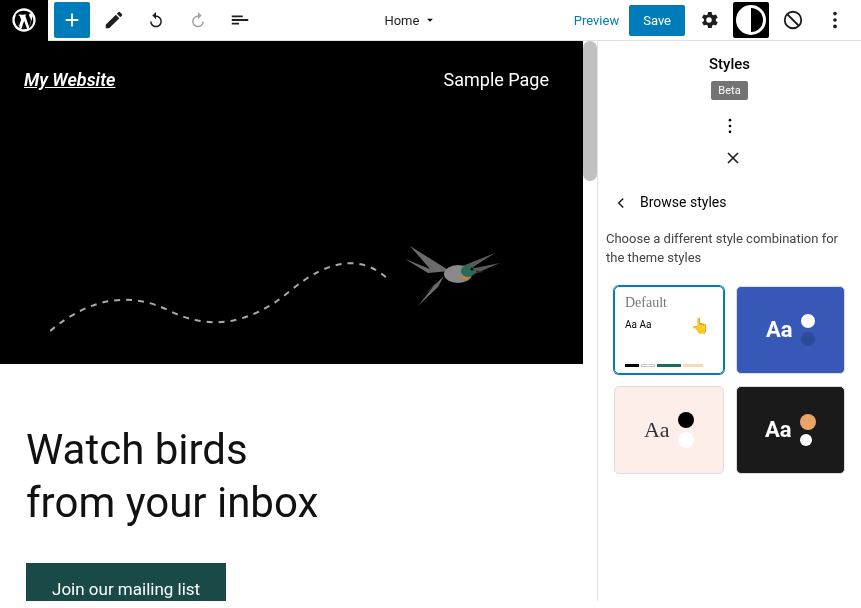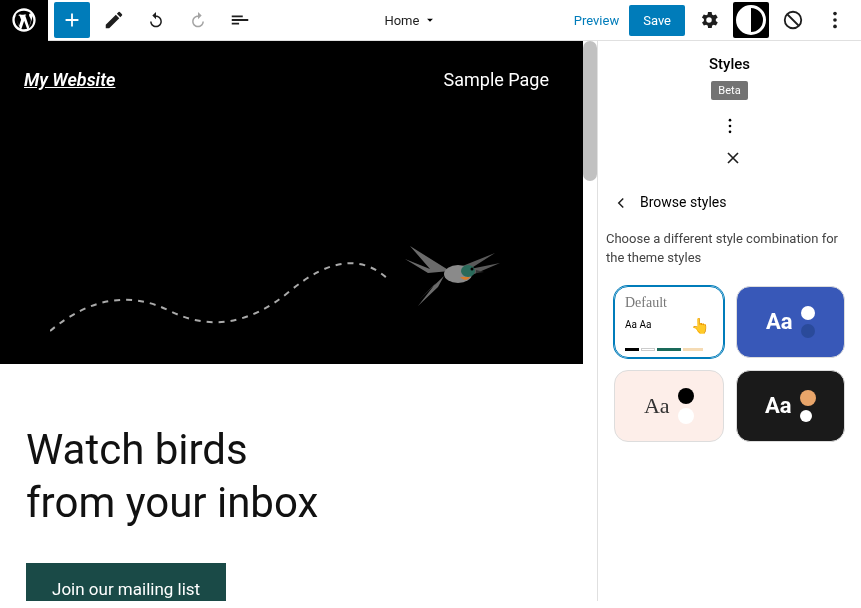--- a/index.html
+++ b/index.html
@@ -38,21 +38,21 @@
   .beta { background: #737373; color: #fff; font-size: 11px; padding: 3px 7px; border-radius: 2px; }
   .panel-head .spacer { flex: 1; }
   .panel-head svg { width: 20px; height: 20px; }
   
   .browse-row { display: flex; gap: 10px; padding: 8px 14px 14px; font-size: 14px; }
   .browse-row svg { width: 18px; height: 18px; }
   
   .panel-desc { font-size: 13px; color: #444; padding: 4px 8px 18px; line-height: 1.45; }
   
   .swatches { display: grid; grid-template-columns: 1fr 1fr; gap: 12px; padding: 0 16px; }
-  .swatch { height: 72px; border: 1px solid #ddd; border-radius: 14px; position: relative; overflow: hidden; }
+  .swatch { height: 88px; border: 1px solid #ddd; border-radius: 5px; position: relative; overflow: hidden; }
   .swatch.selected { border: 1px solid #007cba; box-shadow: 0 0 0 1px #007cba; }
   .sw-label { position: absolute; top: 8px; left: 10px; font-size: 14px; color: #777; font-family: Georgia, serif; }
   .sw-aa { position: absolute; top: 32px; left: 10px; font-size: 10px; }
   .sw-colors { position: absolute; bottom: 6px; left: 10px; display: flex; gap: 2px; }
   .sw-colors span { width: 14px; height: 3px; display: block; }
   .cursor-hand { position: absolute; right: 12px; top: 30px; font-size: 15px; }
   
   .swatch-blue { background: #3858b8; display: flex; align-items: center; justify-content: center; gap: 8px; }
   .swatch-blue .aa { color: #fff; font-size: 22px; font-weight: 700; }
   .swatch-blue .dots { display: flex; flex-direction: column; gap: 4px; }

